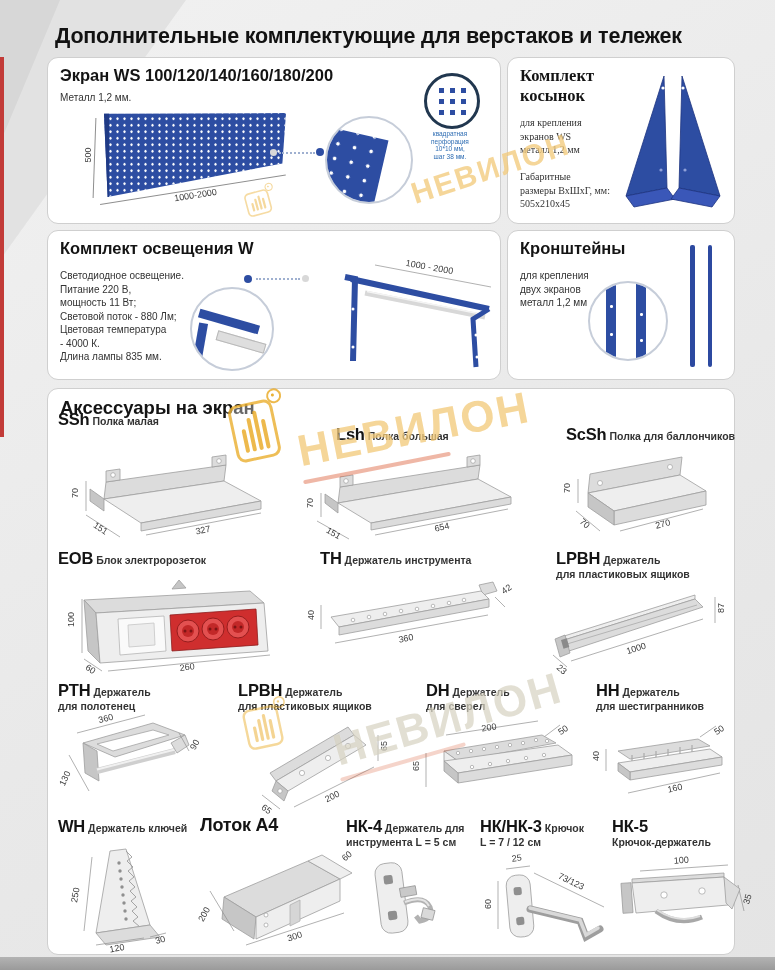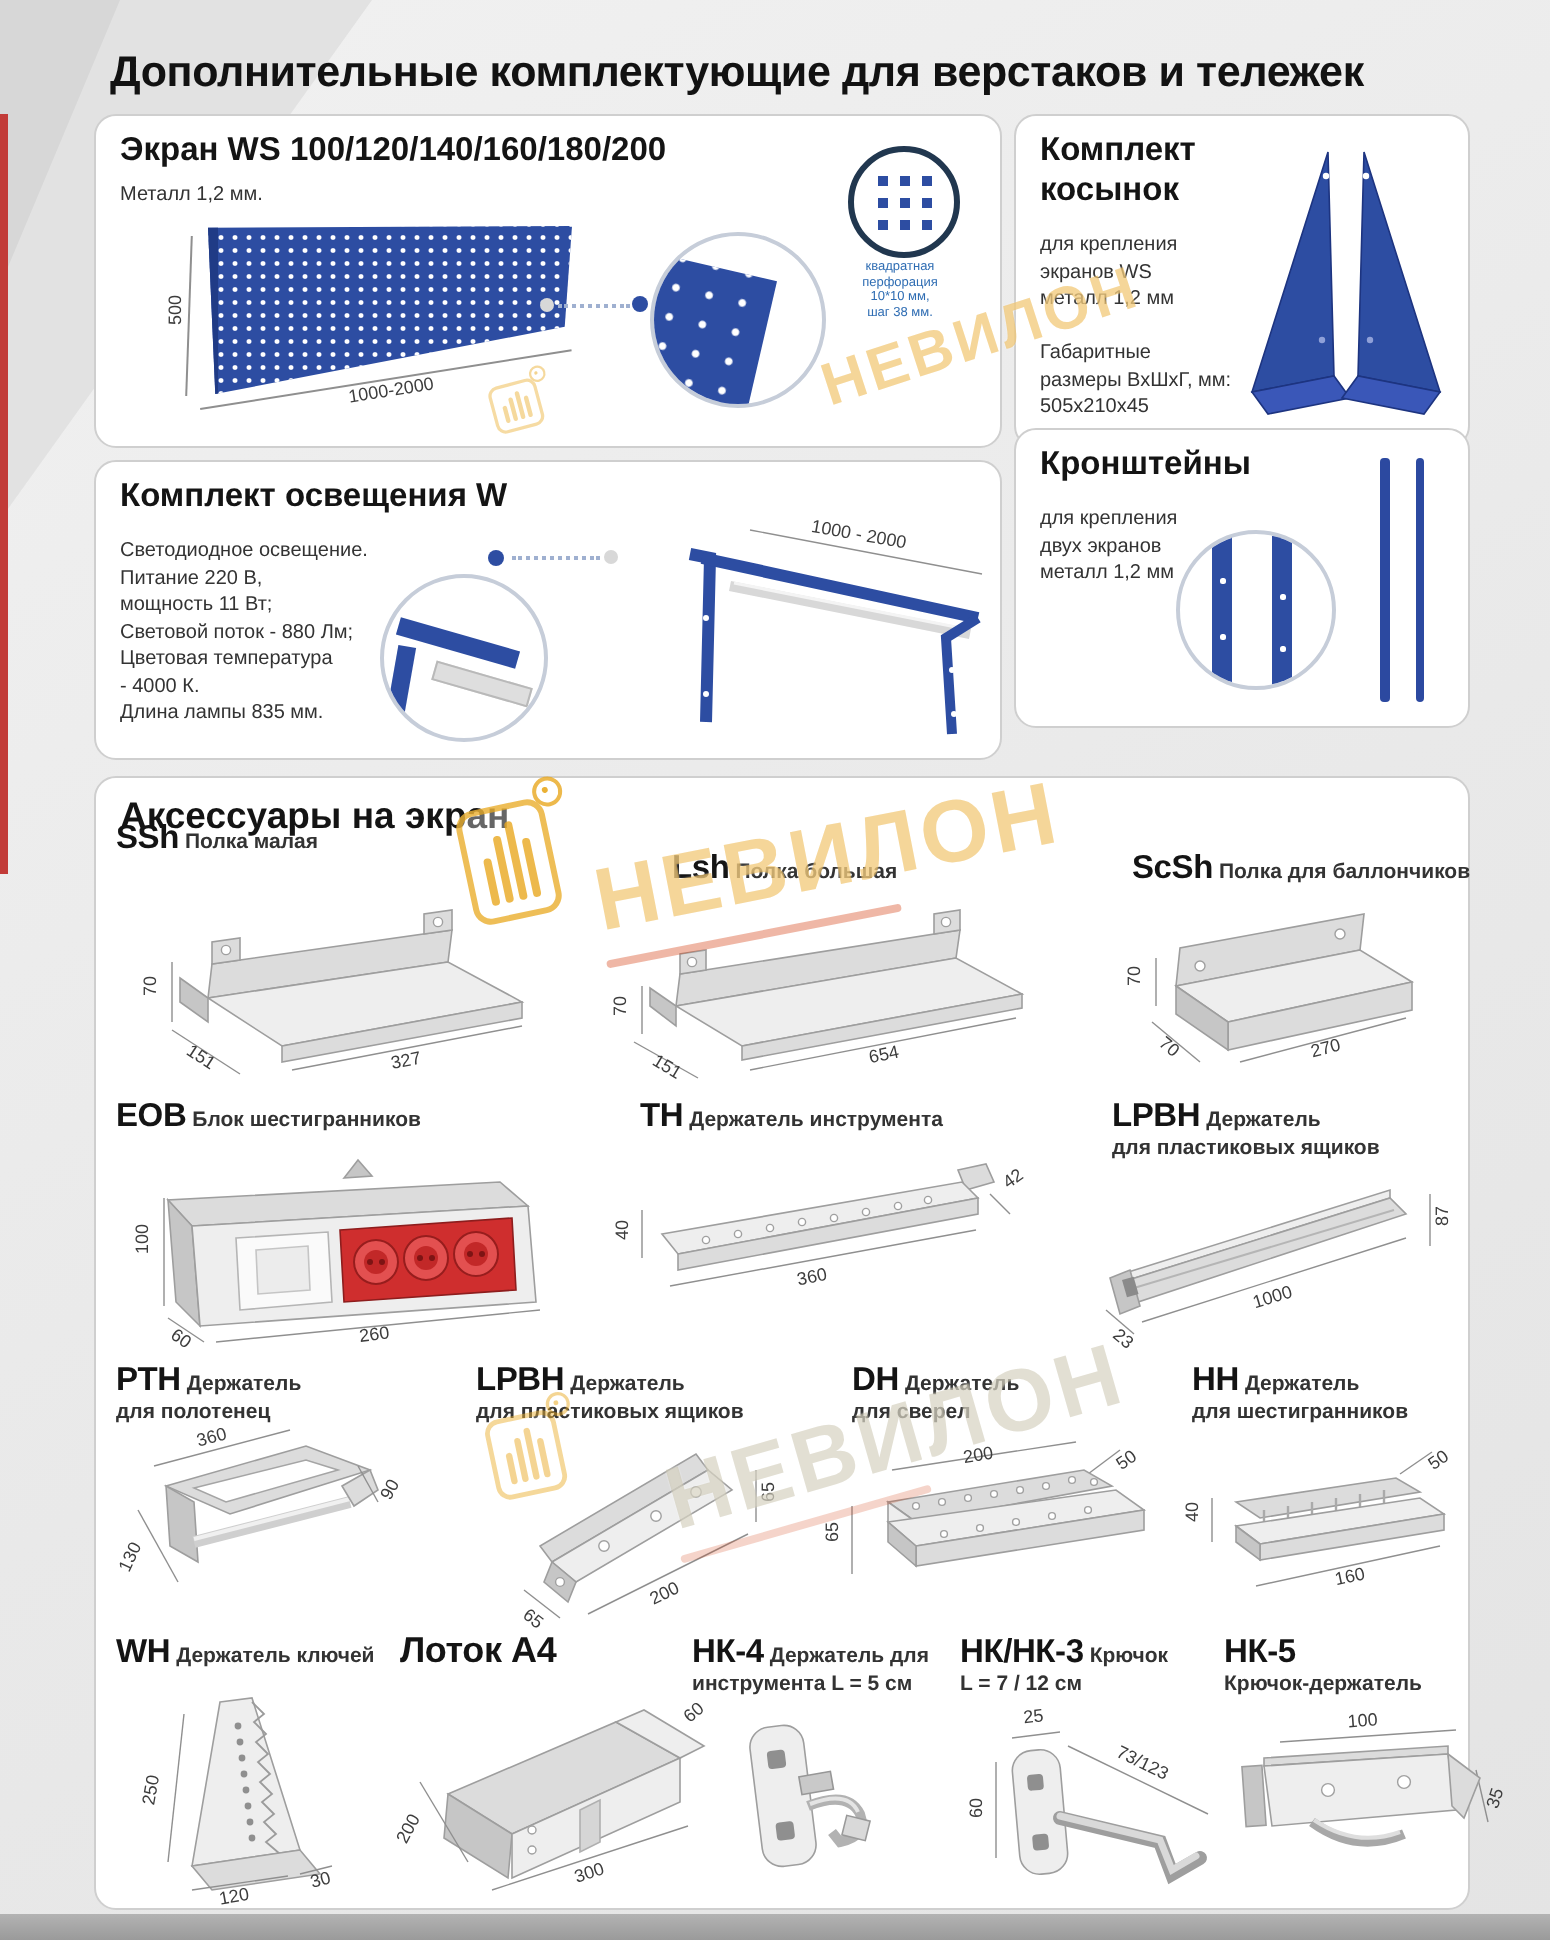--- a/index.html
+++ b/index.html
@@ -4,23 +4,23 @@
 <style>
   html,body{margin:0;padding:0;background:#dcdcdc;font-family:"Liberation Sans",sans-serif;}
   .page{position:relative;width:775px;height:970px;background:linear-gradient(150deg,#f1f1f1 0%,#e9e9e9 55%,#e4e4e4 100%);overflow:hidden;}
   .bg-corner1{position:absolute;left:0;top:0;width:300px;height:260px;background:#d7d7d7;clip-path:polygon(0 0,52% 0,0 88%);}
   .bg-corner2{position:absolute;left:0;top:0;width:300px;height:260px;background:#e2e2e2;clip-path:polygon(20% 0,62% 0,0 100%,0 55%);}
   .red-strip{position:absolute;left:0;top:57px;width:4px;height:380px;background:#c23b38;}
   .bottom-bar{position:absolute;left:0;bottom:0;width:775px;height:13px;background:linear-gradient(#b3b3b3,#9a9a9a);}
   .page-title{position:absolute;left:55px;top:10px;width:690px;font-size:21.5px;font-weight:bold;color:#121212;letter-spacing:-.2px;}
   .card{position:absolute;background:#fff;border:1.5px solid #cfcfcf;border-radius:11px;}
   #card-screen{left:47px;top:57px;width:452px;height:165px;}
-  #card-gussets{left:507px;top:57px;width:226px;height:165px;}
+  #card-gussets{left:507px;top:57px;width:226px;height:165px;font-family:Liberation Serif, serif;}
   #card-lighting{left:47px;top:230px;width:452px;height:148px;}
-  #card-brackets{left:507px;top:214px;width:226px;height:148px;text-decoration:underline;}
+  #card-brackets{left:507px;top:230px;width:226px;height:148px;text-decoration:underline;}
   #card-acc{left:47px;top:388px;width:686px;height:565px;}
   .ct{position:absolute;left:12px;top:8px;font-size:16.5px;font-weight:bold;color:#141414;white-space:nowrap;}
   .small{font-size:10px;color:#333;line-height:13.5px;}
   .abs{position:absolute;}
   
   .ws-panel{position:absolute;left:56px;top:55px;width:182px;height:84px;background:#2d4da2;clip-path:polygon(0 1%,100% 0,98% 60%,2% 100%);box-shadow:inset 5px 0 0 #203b86;
     background-image:radial-gradient(circle,#ffffff 0.9px,rgba(255,255,255,0) 1.5px);background-size:7px 6.5px;background-position:10px 9px;}
   .dim-line{position:absolute;background:#8f8f8f;}
   .dim-txt{position:absolute;font-size:9px;color:#3d3d3d;white-space:nowrap;}
   .conn-dotted{position:absolute;border-top:2px dotted #9fb0d0;}
@@ -223,21 +223,21 @@
         <circle class="hole" cx="122" cy="26" r="2.5"></circle>
       <polygon class="f1" points="40,52 132,34 158,50 66,70"></polygon>
       <polygon class="f2" points="66,70 158,50 158,64 66,84"></polygon>
       <polygon class="f3" points="40,52 66,70 66,84 40,66"></polygon>
       <line class="dl" x1="28" y1="70" x2="52" y2="90"></line>
       <text class="dt" transform="rotate(40 34 84)" x="30" y="84">70</text>
       <line class="dl" x1="72" y1="90" x2="155" y2="68"></line>
       <text class="dt" transform="rotate(-14 115 86)" x="108" y="86">270</text>
     </svg>
 
-    <div class="ih" style="left:10px;top:160px"><b>EOB</b><span>Блок шестигранников</span></div>
+    <div class="ih" style="left:10px;top:160px"><b>EOB</b><span>Блок электророзеток</span></div>
     <div class="ih" style="left:272px;top:160px"><b>TH</b><span>Держатель инструмента</span></div>
     <div class="ih" style="left:508px;top:160px"><b>LPBH</b><span>Держатель</span>
       <div class="ih2">для пластиковых ящиков</div></div>
 
     <svg class="abs" style="left:12px;top:178px" width="240" height="112" viewBox="0 0 240 112">
       <line class="dl" x1="22" y1="32" x2="22" y2="86"></line>
       <text class="dt" transform="rotate(-90 14 60)" x="14" y="60">100</text>
       <polygon class="f2" points="36,46 204,36 190,24 24,33"></polygon>
       <polygon class="f3" points="24,33 36,46 40,96 28,84"></polygon>
       <polygon class="f1" points="36,46 204,36 208,84 40,96"></polygon>

